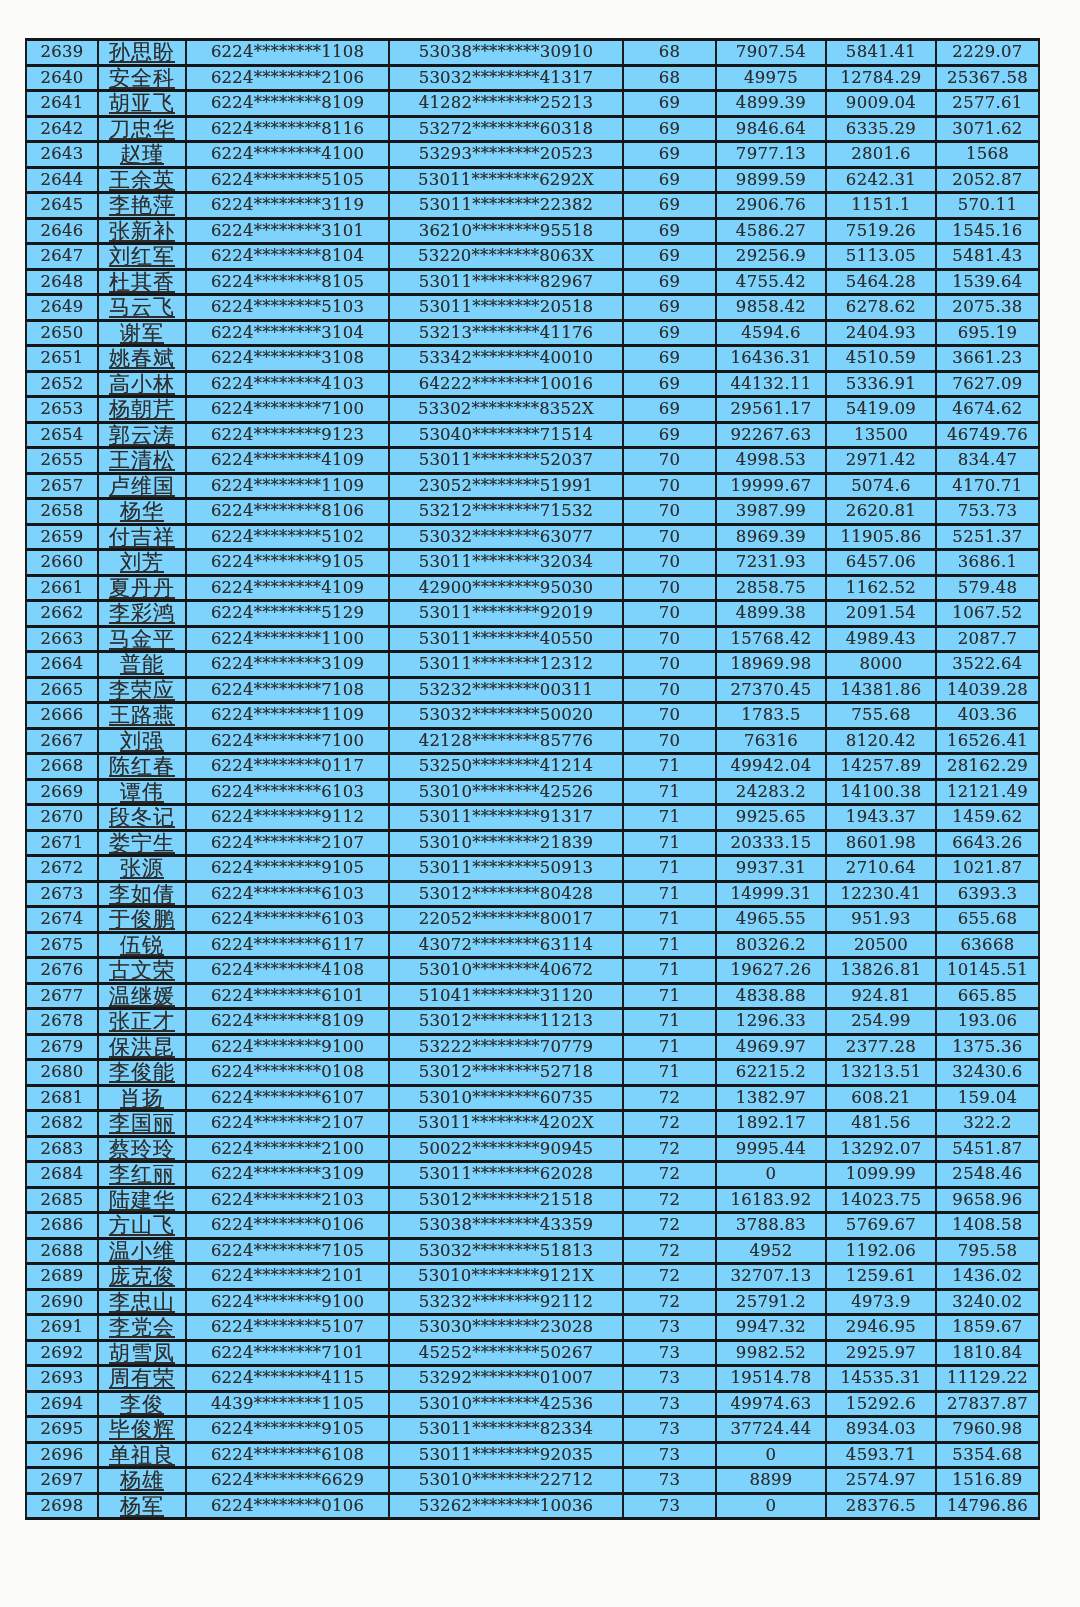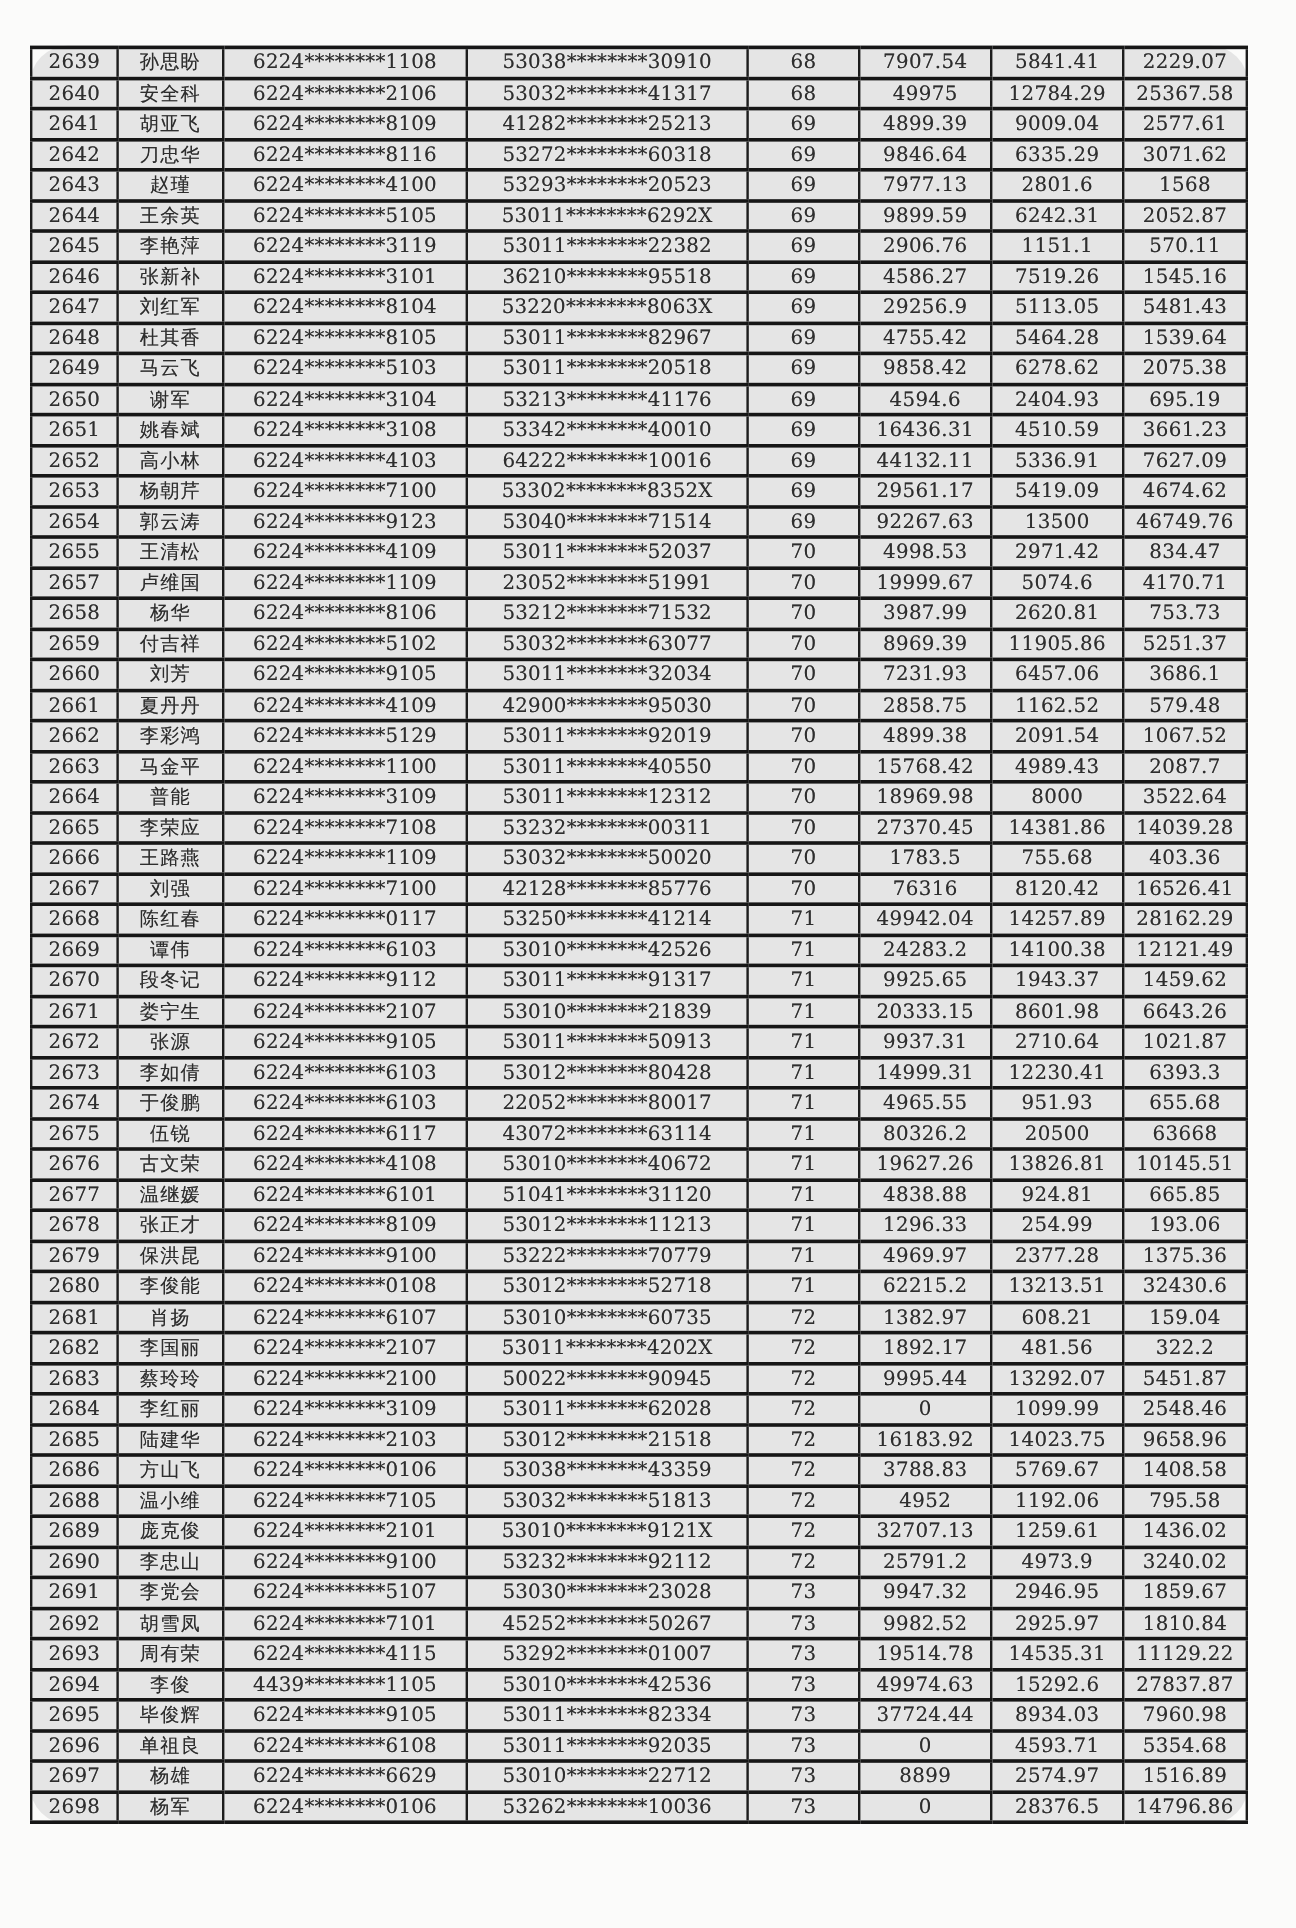--- a/index.html
+++ b/index.html
@@ -14,42 +14,42 @@
   }
   .sheet {
     position: absolute;
     top: 38px;
     left: 25px;
   }
   table.records {
     border-collapse: collapse;
     table-layout: fixed;
     width: 1013px;
-    background: #e5e5e5;
-    border-radius: 32px;
+    background: #7dd3fc;
   }
   table.records td {
     border-left: 2px solid #1c1c1c;
     border-right: 2px solid #1c1c1c;
     border-top: 3px solid #161616;
     border-bottom: 3px solid #161616;
     text-align: center;
     vertical-align: middle;
     font-size: 16.5px;
     line-height: 22.5px;
     height: 22.5px;
     padding: 0;
     white-space: nowrap;
     overflow: hidden;
     text-shadow: 0 0 0.5px rgba(40,40,40,0.55);
     letter-spacing: 0.3px;
   }
   table.records td.cell-name {
-    font-size: 16px;
+    font-size: 21px;
     letter-spacing: 1px;
+    text-decoration: underline;
   }
   table.records td.cell-card,
   table.records td.cell-id {
     font-size: 16.5px;
     letter-spacing: 0.2px;
   }
 </style>
 </head>
 <body>
 

